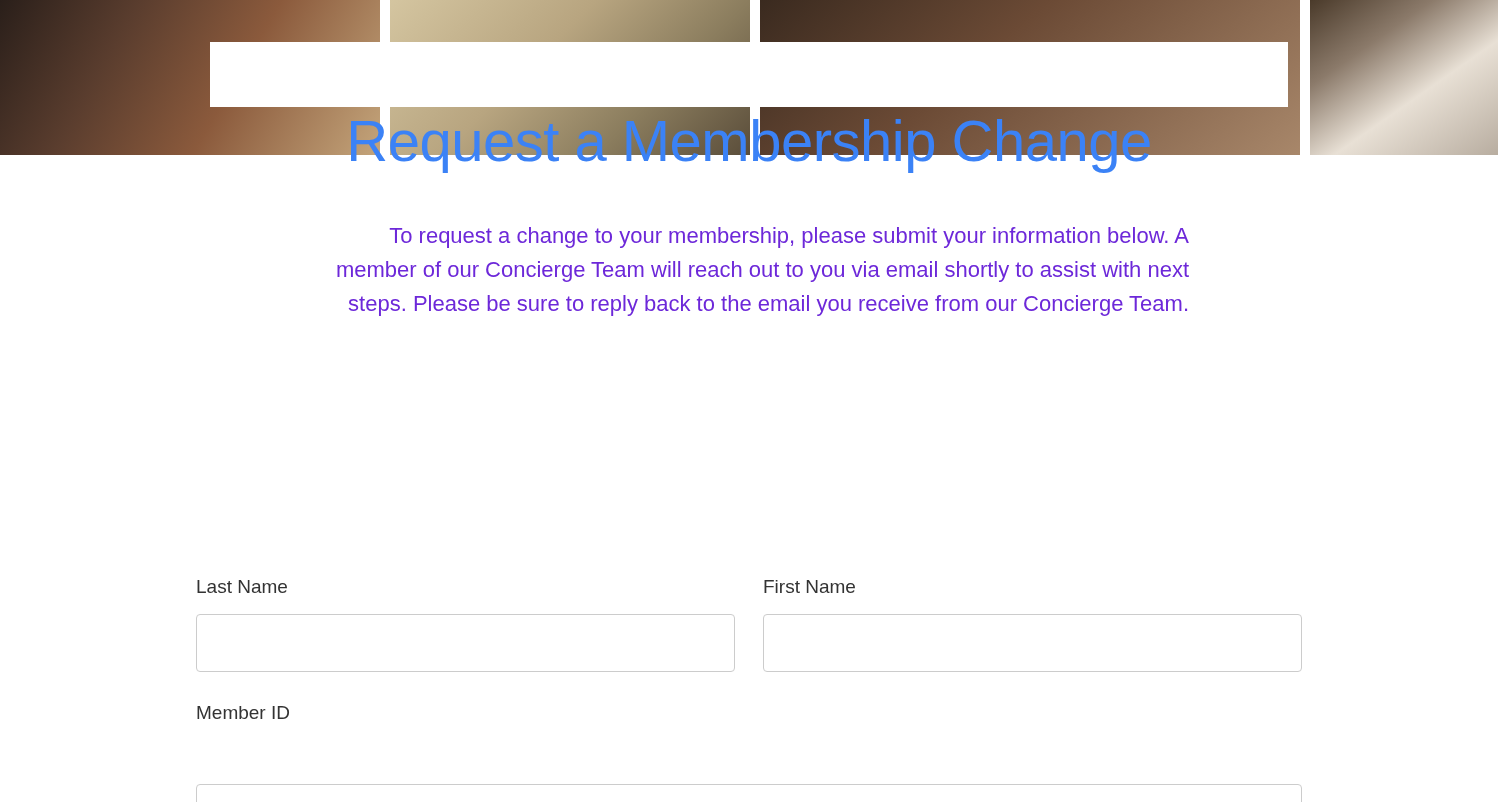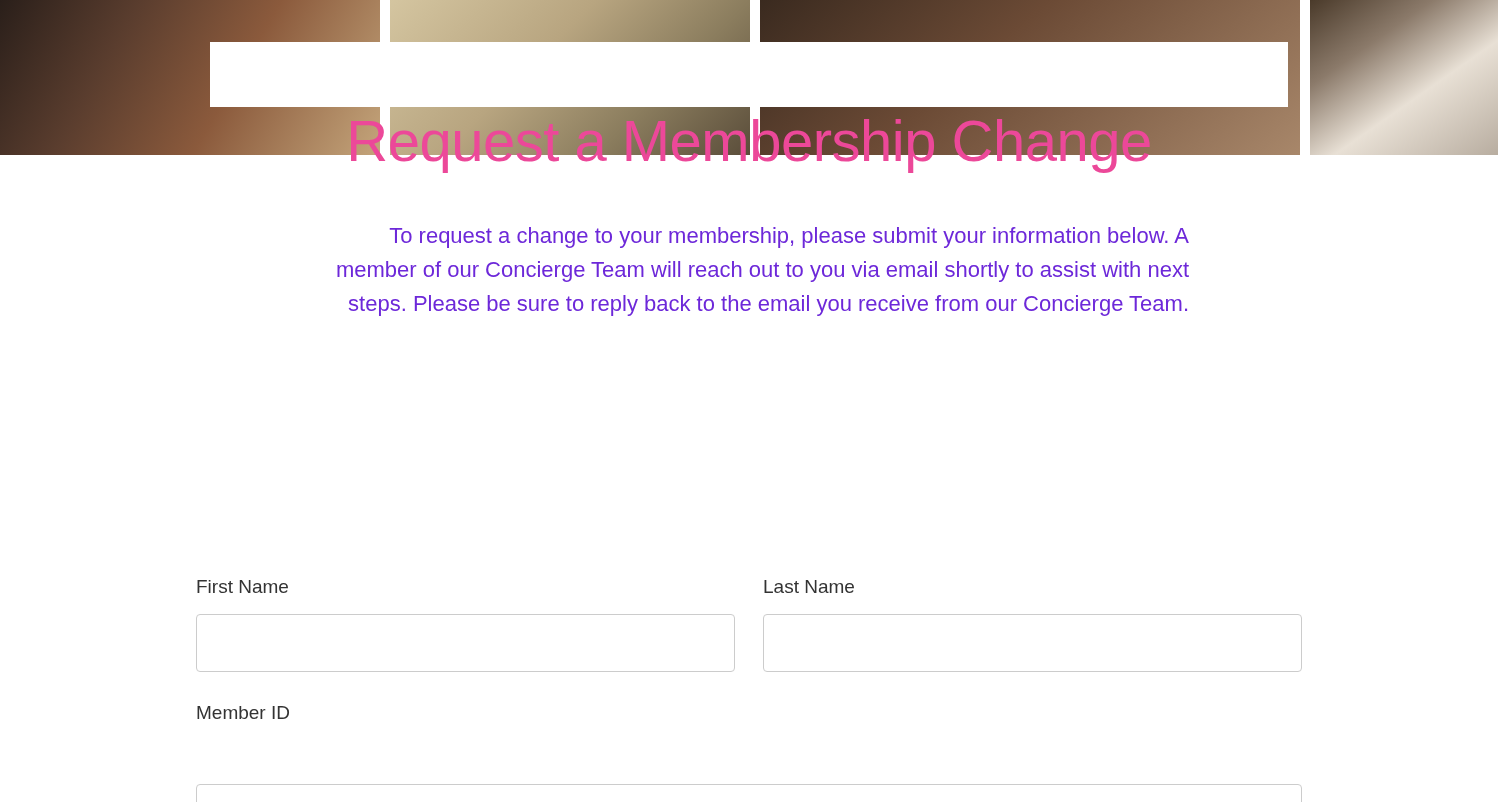--- a/index.html
+++ b/index.html
@@ -67,21 +67,21 @@
     .content {
       position: relative;
       z-index: 20;
       padding-top: 107px;
       text-align: center;
     }
     
     .page-title {
       font-size: 58px;
       font-weight: 300;
-      color: #ec4899;
+      color: #3b82f6;
       letter-spacing: -0.5px;
       margin-bottom: 45px;
       font-family: 'Segoe UI Light', 'Helvetica Neue', Arial, sans-serif;
     }
     
     .description {
       font-size: 22px;
       font-weight: 400;
       color: #6d28d9;
       line-height: 1.55;
@@ -143,25 +143,25 @@
 
 <div class="white-overlay"></div>
 
 <div class="content">
   <h1 class="page-title">Request a Membership Change</h1>
   <p class="description">To request a change to your membership, please submit your information below. A member of our Concierge Team will reach out to you via email shortly to assist with next steps. Please be sure to reply back to the email you receive from our Concierge Team.</p>
 
   <div class="form-container">
     <div class="form-row">
       <div class="form-field">
-        <label class="field-label">First Name</label>
+        <label class="field-label">Last Name</label>
         <input type="text" class="text-input" value="" style="">
       </div>
       <div class="form-field">
-        <label class="field-label">Last Name</label>
+        <label class="field-label">First Name</label>
         <input type="text" class="text-input" value="" style="">
       </div>
     </div>
 
     <div class="form-row">
       <div class="form-field full-width">
         <label class="field-label">Member ID</label>
         <input type="text" class="text-input" value="" style="">
 
       </div>

